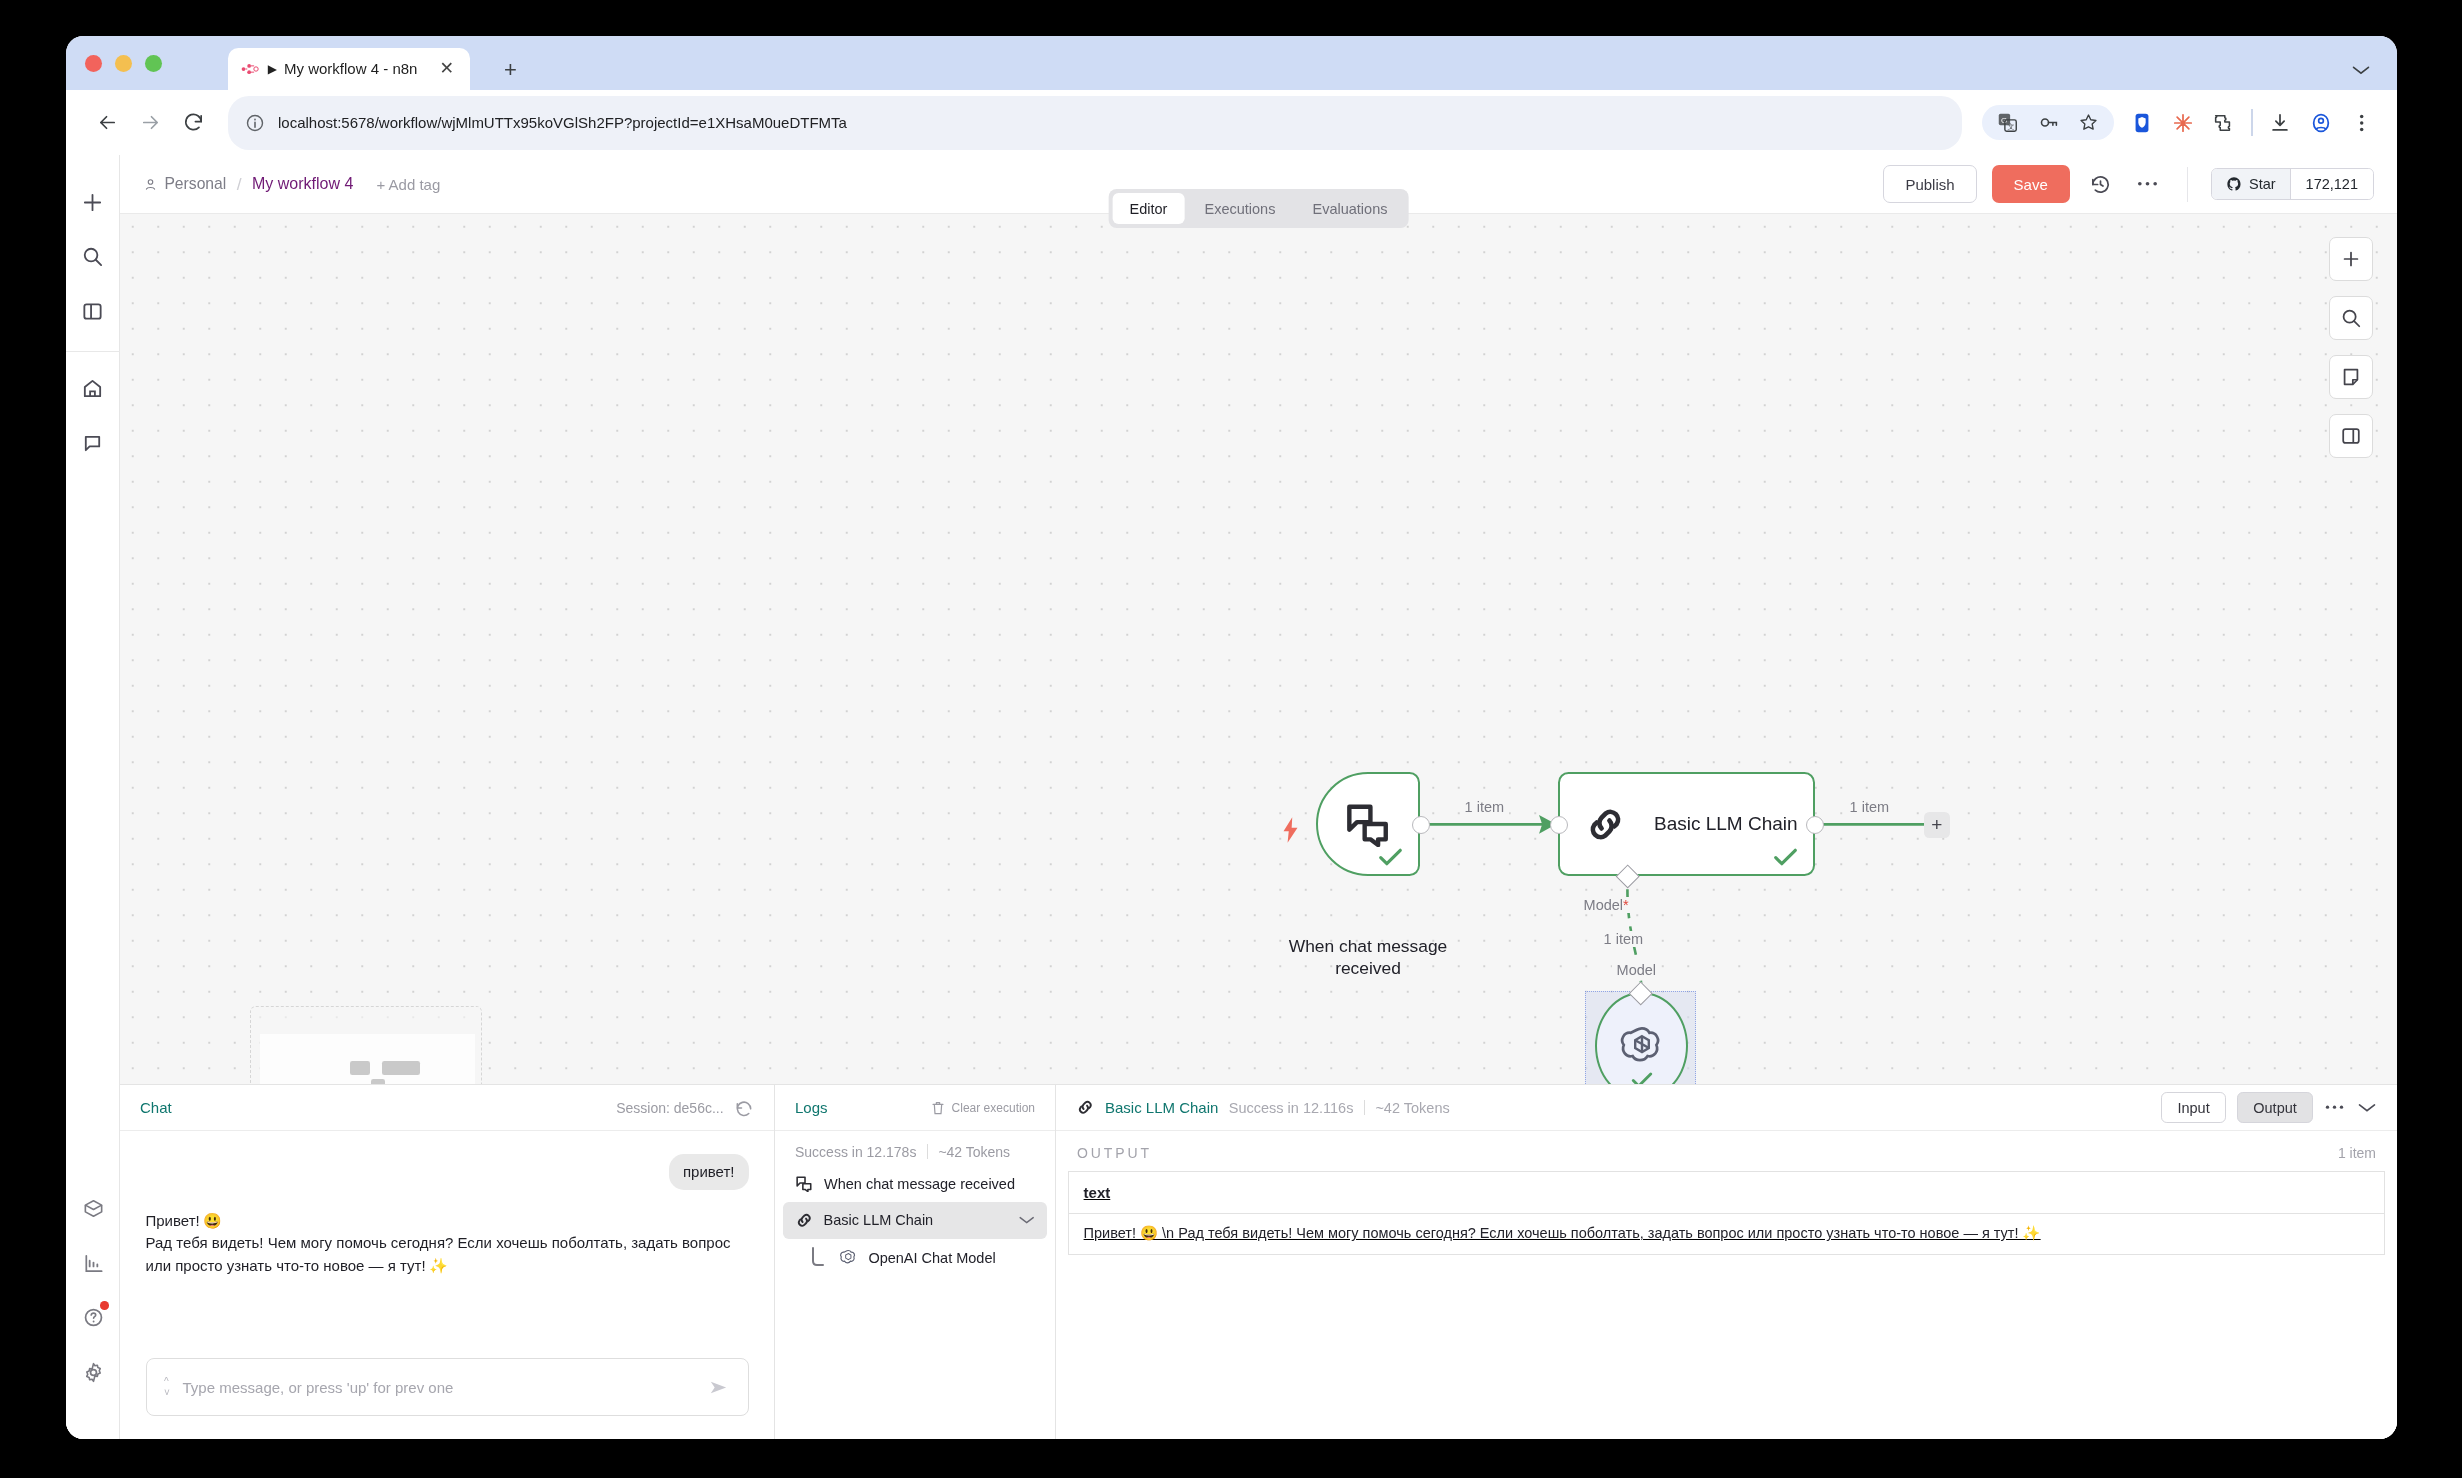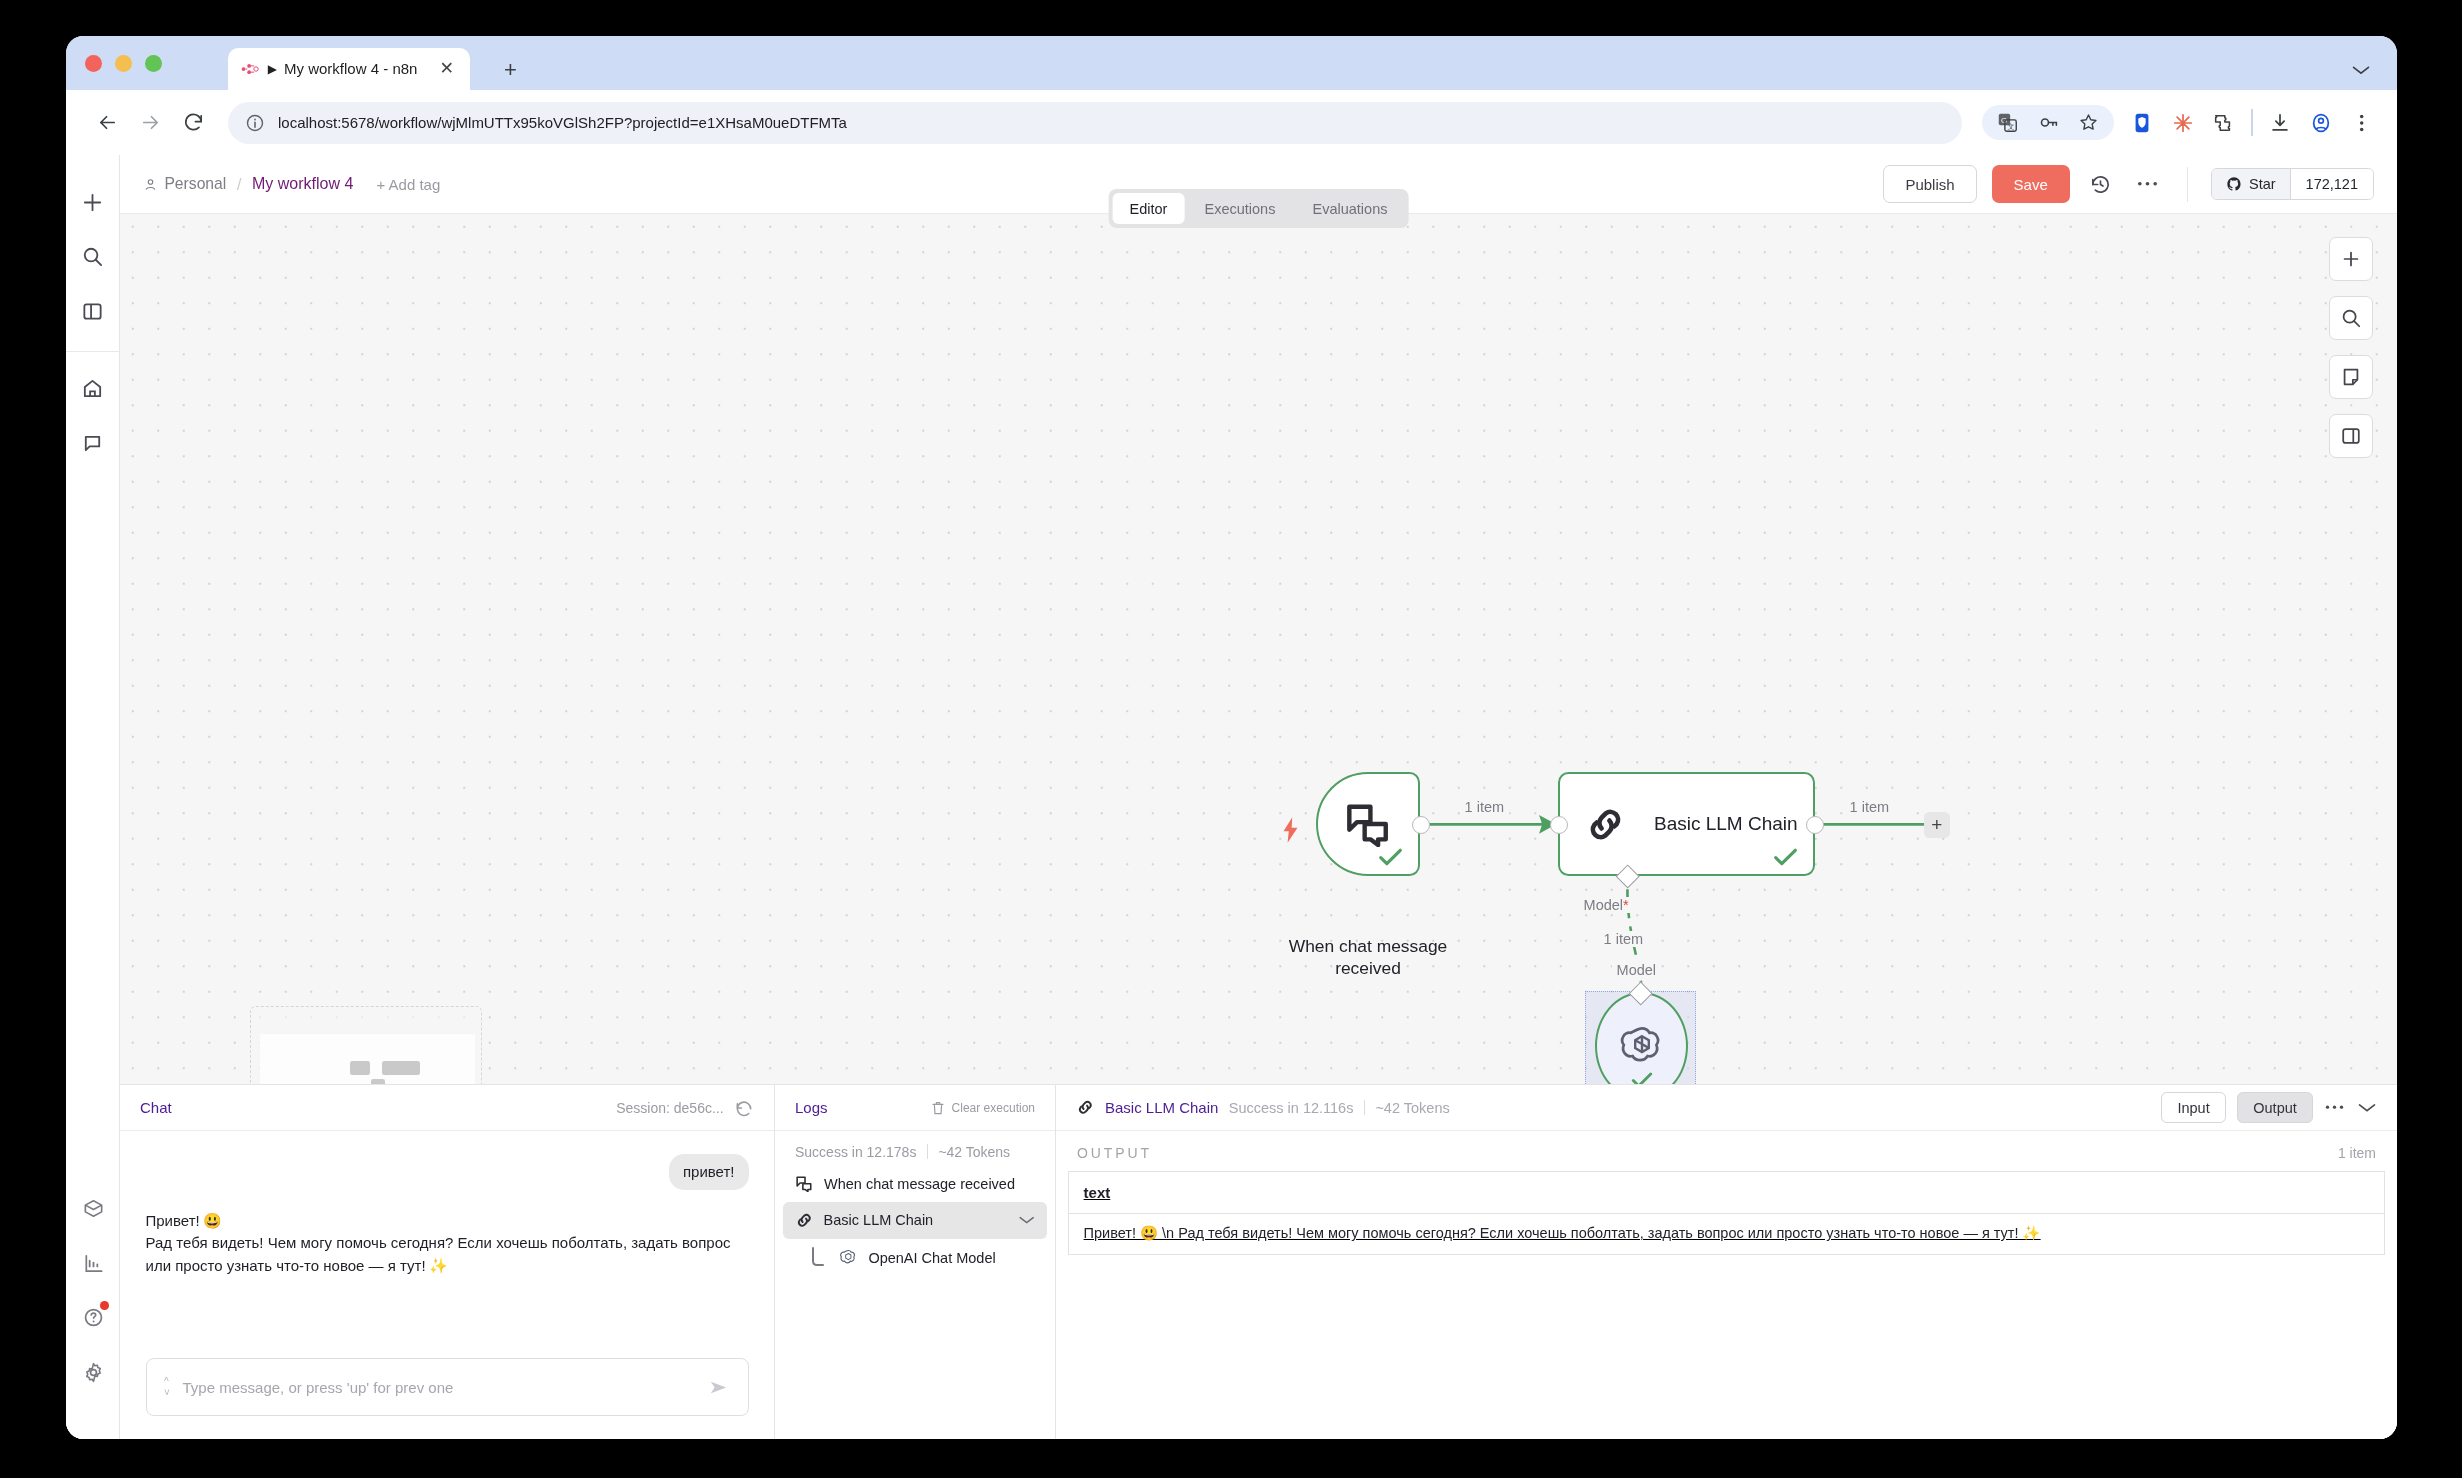--- a/index.html
+++ b/index.html
@@ -20,21 +20,21 @@
   .tab-fav { width:20px; height:16px; flex:none; }
   .tab-play { font-size:12px; color:#222; line-height:1; }
   .tab-title { font-size:15px; color:#1f1f1f; white-space:nowrap; overflow:hidden; }
   .tab-close { position:absolute; right:16px; font-size:17.4px; color:#444; line-height:1; cursor:pointer; }
   .newtab { position:absolute; left:438px; top:23px; font-size:22px; color:#3c4043; line-height:1; cursor:pointer; }
   .tabstrip-caret { position:absolute; right:26px; top:28px; }
 
   
   .toolbar { height:65px; background:#fff; display:flex; align-items:center; padding:0 23px; gap:5.8px; position:relative; }
   .navbtn { width:37px; height:37px; display:flex; align-items:center; justify-content:center; border-radius:50%; cursor:pointer; }
-  .omnibox { flex:1; height:42px; background:#eef1f8; border-radius:21px; display:flex; align-items:center;
+  .omnibox { flex:1; height:54px; background:#eef1f8; border-radius:21px; display:flex; align-items:center;
     padding:0 17.4px; margin-left:10.4px; margin-right:14px; gap:12.8px; cursor:text; }
   .omni-url { font-size:15px; color:#202124; white-space:nowrap; }
   .tb-right { display:flex; align-items:center; gap:15px; }
   .tb-pill { display:flex; align-items:center; gap:15px; background:#eaf0fc; border-radius:20px; padding:4.6px 12.8px; }
   .tb-icon { width:25.5px; height:25.5px; display:flex; align-items:center; justify-content:center; cursor:pointer; }
   .tb-sep { width:1.7px; height:27px; background:#ccd6ea; }
 
   
   .app { position:absolute; left:0; top:119px; right:0; bottom:0; background:#fff; display:flex; }
 
@@ -106,21 +106,21 @@
 
   
   .minimap { position:absolute; left:130px; top:792px; width:232px; height:116px;
     background:rgba(246,246,246,.6); border:0.9px dashed #d6d6d6; border-radius:5.8px; }
   .mm-view { position:absolute; left:8.7px; top:27px; width:215px; height:66px; background:#fdfdfd; }
   .mm-node { position:absolute; background:#c9c9c9; border-radius:2.3px; }
 
   
   .dock { height:355px; display:flex; background:#fff; border-top:0.6px solid #e4e4e4; }
   .panelhead { height:46px; display:flex; align-items:center; padding:0 20px; border-bottom:0.6px solid #ececec; gap:10.4px; }
-  .panelhead .title { font-size:15px; color:#4c1d95; }
+  .panelhead .title { font-size:15px; color:#0f766e; }
 
   .chatpanel { width:655px; border-right:0.6px solid #e4e4e4; display:flex; flex-direction:column; }
   .chat-session { margin-left:auto; font-size:14px; color:#9b9ba3; }
   .chatbody { flex:1; padding:23px 25.5px; overflow:hidden; display:flex; flex-direction:column; gap:20px; }
   .bubble-user { align-self:flex-end; background:#e9e9e9; border-radius:15px; padding:9.3px 14px;
     font-size:15px; color:#1f1f26; }
   .bubble-bot { font-size:15px; color:#1f1f26; line-height:1.52; max-width:100%; }
   .chatinputwrap { padding:0 25.5px 23px 25.5px; }
   .chatinput { height:58px; border:0.9px solid #dedede; border-radius:8px; display:flex;
     align-items:center; padding:0 17.4px; gap:12.8px; cursor:text; }

